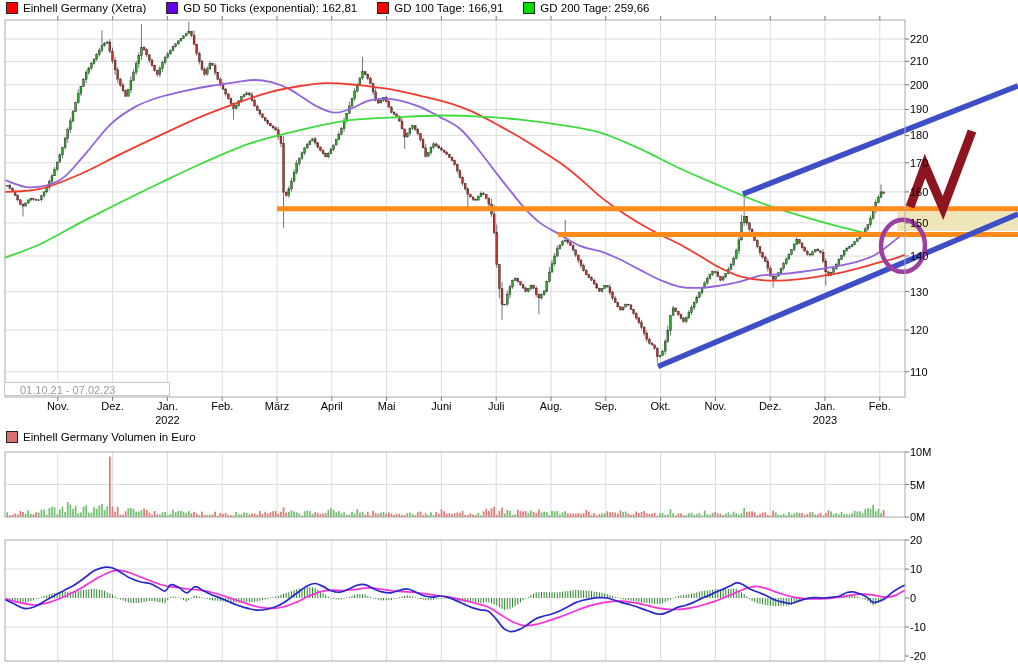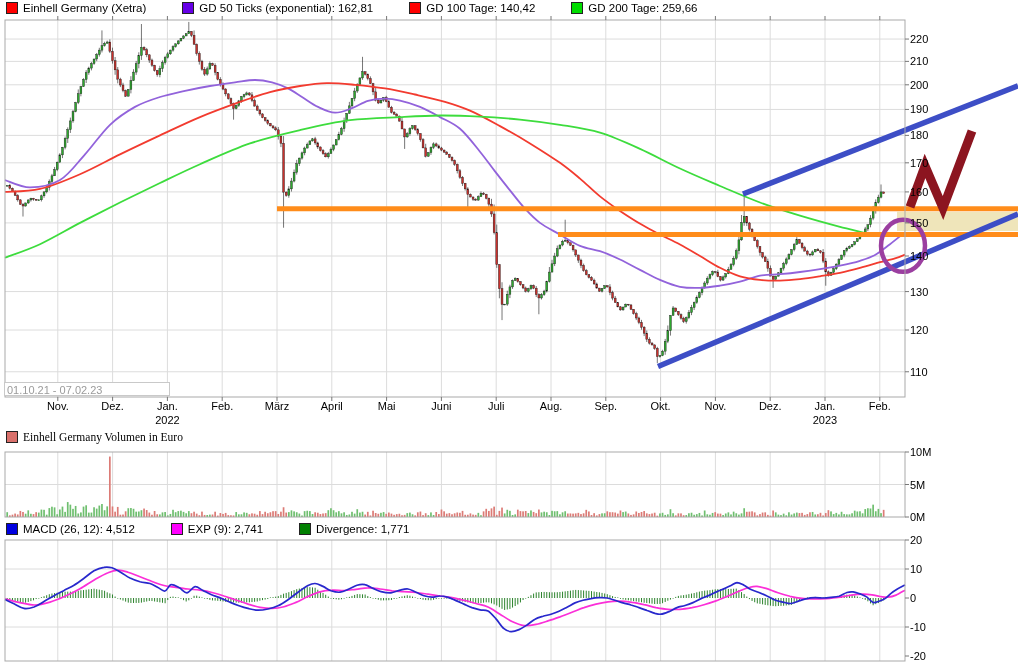--- a/index.html
+++ b/index.html
@@ -1,25 +1,25 @@
 <!DOCTYPE html>
 <html><head>
 <meta charset="utf-8">
 <style>
   html,body{margin:0;padding:0;background:#fff;}
   #app{position:relative;width:1018px;height:670px;background:#fff;overflow:hidden;
        font-family:"Liberation Sans",sans-serif;}
   svg{position:absolute;left:0;top:0;font-family:"Liberation Sans",sans-serif;}
-  .legend-row{position:absolute;display:flex;align-items:center;gap:36px;
+  .legend-row{position:absolute;display:flex;align-items:center;gap:20px;
               font-size:11.5px;color:#000;white-space:nowrap;}
   .legend-item{display:flex;align-items:center;}
   .sw{width:10px;height:10px;border:1px solid #222;margin-right:5px;flex:0 0 auto;}
   #date-box{position:absolute;left:4px;top:382px;width:166px;height:14px;background:#fff;
             border:1px solid #c9c9c9;color:#9b9b9b;font-size:11px;line-height:14px;
-            padding-left:2px;box-sizing:border-box;}
+            padding-left:15px;box-sizing:border-box;}
 </style>
 </head>
 <body>
 
 <div id="app">
   <svg id="chart" width="1018" height="670" viewBox="0 0 1018 670">
     <g id="g-grid">
         <line x1="5" x2="905" y1="39.058777750866284" y2="39.058777750866284" stroke="#dcdcdc" stroke-width="1"></line>
         <line x1="5" x2="905" y1="61.38838525561505" y2="61.38838525561505" stroke="#dcdcdc" stroke-width="1"></line>
         <line x1="5" x2="905" y1="84.80766405694249" y2="84.80766405694249" stroke="#dcdcdc" stroke-width="1"></line>
@@ -1550,44 +1550,30 @@
     <span class="legend-item">
       <span class="sw" style="background-color: rgb(255, 0, 0);"></span>
       <span>Einhell Germany (Xetra)</span>
     </span>
     <span class="legend-item">
       <span class="sw" style="background-color: rgb(102, 0, 230);"></span>
       <span>GD 50 Ticks (exponential): 162,81</span>
     </span>
     <span class="legend-item">
       <span class="sw" style="background-color: rgb(255, 0, 0);"></span>
-      <span>GD 100 Tage: 140,42</span>
+      <span>GD 100 Tage: 166,91</span>
     </span>
     <span class="legend-item">
       <span class="sw" style="background-color: rgb(0, 221, 0);"></span>
       <span>GD 200 Tage: 259,66</span>
     </span>
   </div>
 
-  <div class="legend-row" style="left:6px;top:431px;font-family:Liberation Serif, serif;">
+  <div class="legend-row" style="left:6px;top:431px;">
     <span class="legend-item">
       <span class="sw" style="background-color: rgb(217, 112, 107);"></span>
       <span>Einhell Germany Volumen in Euro</span>
     </span>
   </div>
 
-  <div class="legend-row" style="left:6px;top:523px;">
-    <span class="legend-item">
-      <span class="sw" style="background-color: rgb(0, 0, 224);"></span>
-      <span>MACD (26, 12): 4,512</span>
-    </span>
-    <span class="legend-item">
-      <span class="sw" style="background-color: rgb(255, 0, 255);"></span>
-      <span>EXP (9): 2,741</span>
-    </span>
-    <span class="legend-item">
-      <span class="sw" style="background-color: rgb(0, 128, 0);"></span>
-      <span>Divergence: 1,771</span>
-    </span>
-  </div>
 
   <div id="date-box">01.10.21 - 07.02.23</div>
 </div>
 
 </body></html>

